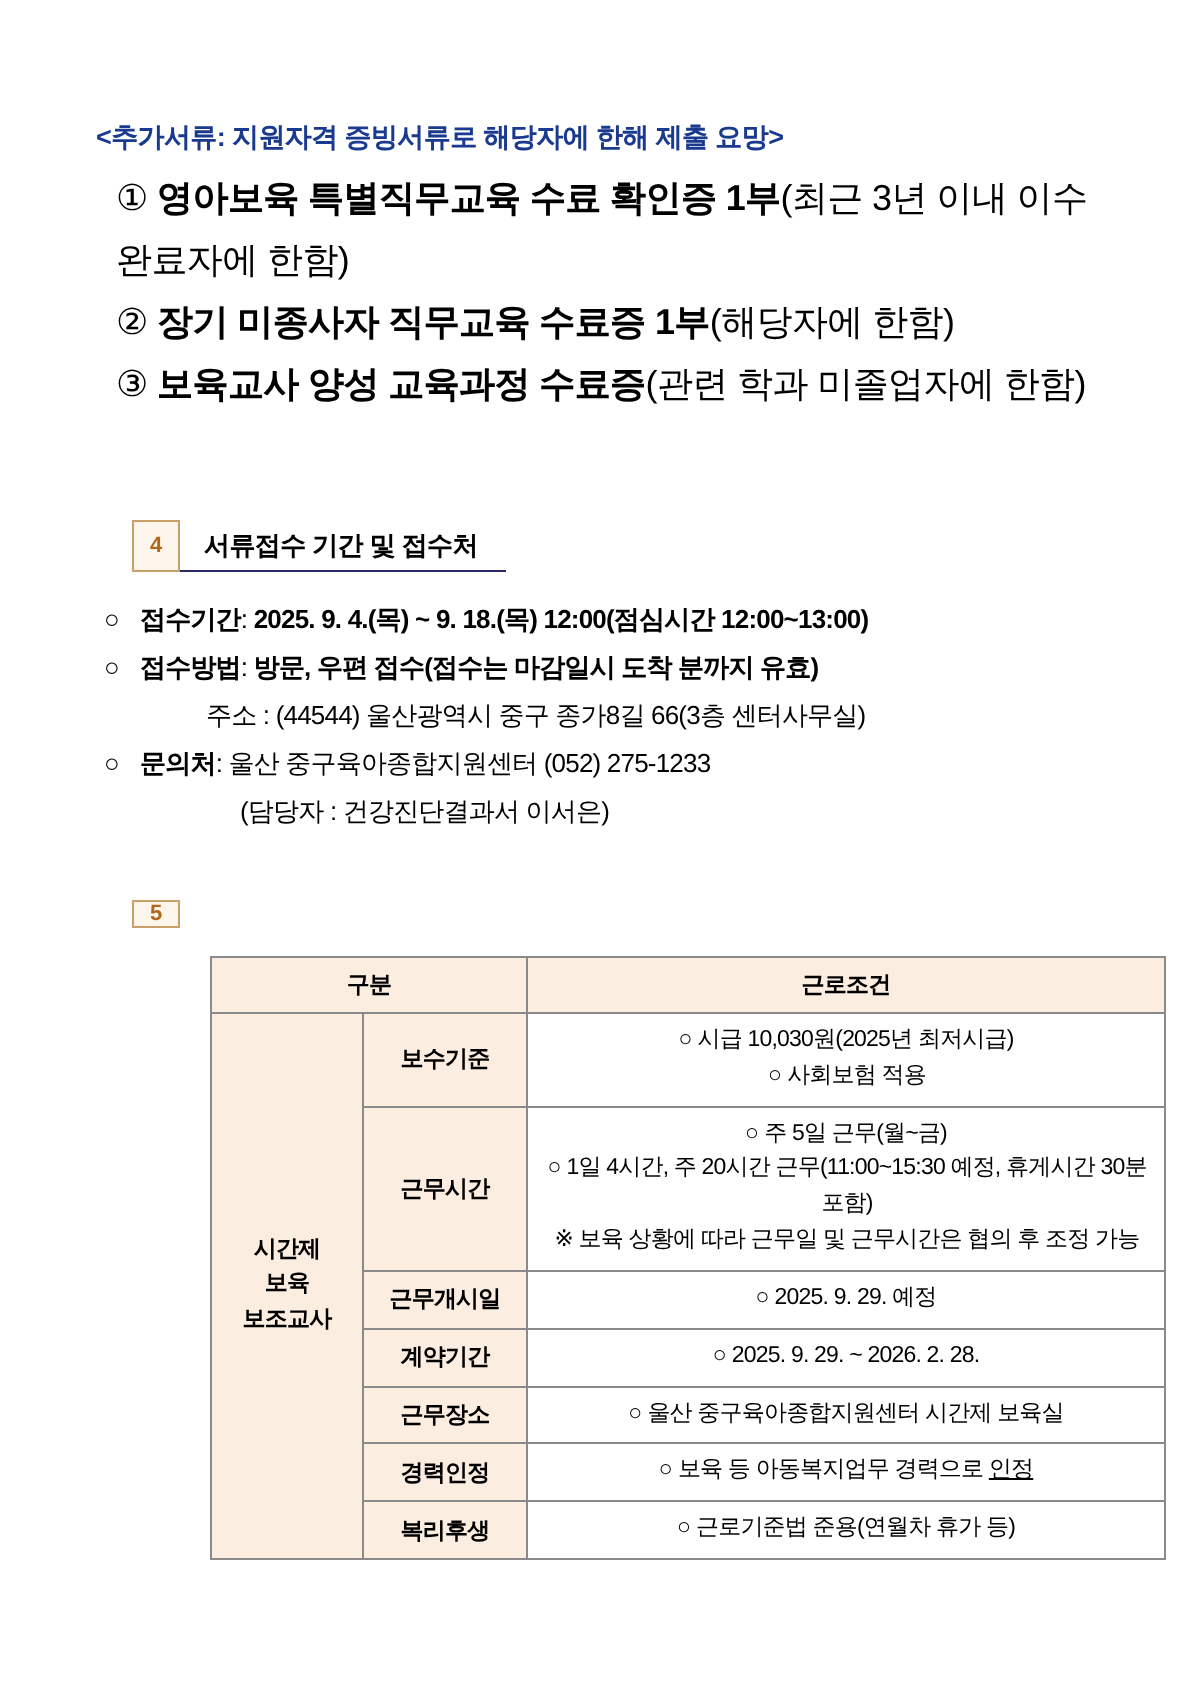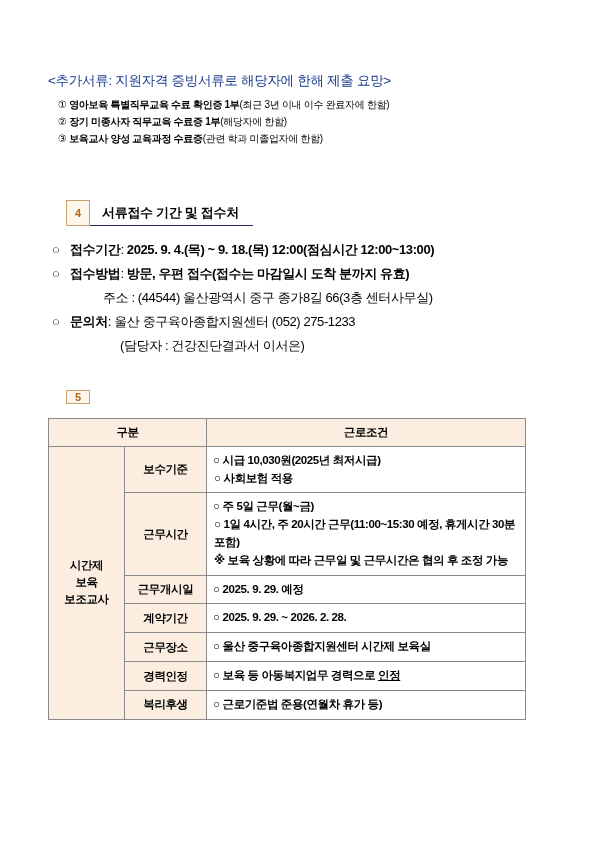--- a/index.html
+++ b/index.html
@@ -16,32 +16,32 @@
   }
   .page {
     position: relative;
     width: 600px;
     height: 849px;
     box-sizing: border-box;
     padding: 56px 40px 0 48px;
   }
   .sec-title {
     color: #1a3a8f;
-    font-weight: normal;
+    font-weight: bold;
     font-size: 13.5px;
-    margin: 16px 0 6px 0;
+    margin: 4px 0 6px 0;
     letter-spacing: -0.3px;
   }
   .numlist {
     margin: 0 0 0 0;
     padding: 0;
     list-style: none;
   }
   .numlist li {
-    font-size: 10px;
+    font-size: 18px;
     line-height: 1.72;
     letter-spacing: -0.3px;
     padding-left: 10px;
   }
   .numlist li .circ {
     font-weight: normal;
   }
   .numlist li b {
     font-weight: bold;
   }
@@ -115,20 +115,21 @@
   .sub-line2 {
     font-size: 13px;
     line-height: 1.85;
     letter-spacing: -0.4px;
     padding-left: 72px;
   }
 
   
   table.cond {
     border-collapse: collapse;
+    margin-left: 57px;
     margin-top: 14px;
     width: 478px;
     table-layout: fixed;
   }
   table.cond th, table.cond td {
     border: 1px solid #8a8a8a;
     font-size: 11.5px;
     letter-spacing: -0.4px;
     padding: 5px 6px;
     vertical-align: middle;
@@ -146,24 +147,23 @@
     width: 82px;
   }
   td.catlabel {
     background: #fbeee0;
     text-align: center;
     font-weight: bold;
     width: 76px;
     line-height: 1.5;
   }
   td.val {
-    text-align: left;
+    text-align: center;
     line-height: 1.55;
     padding-left: 8px;
-    font-weight: bold;
   }
   td.val .o {
     margin-right: 3px;
   }
   td.val .note {
     display: block;
     padding-left: 1px;
   }
   .u { text-decoration: underline; }
 </style>

